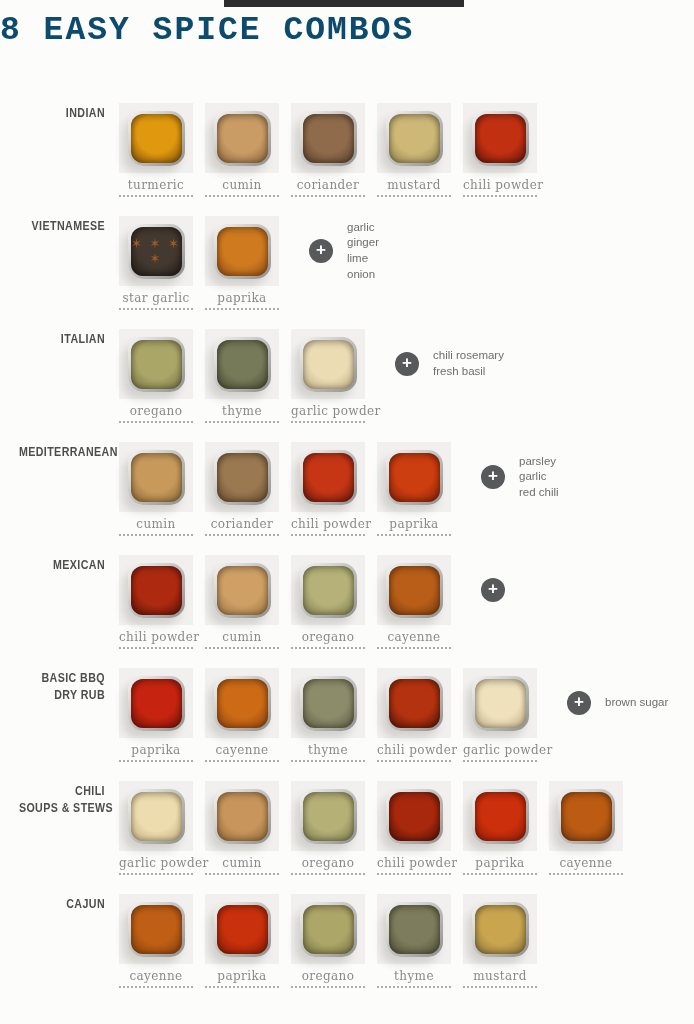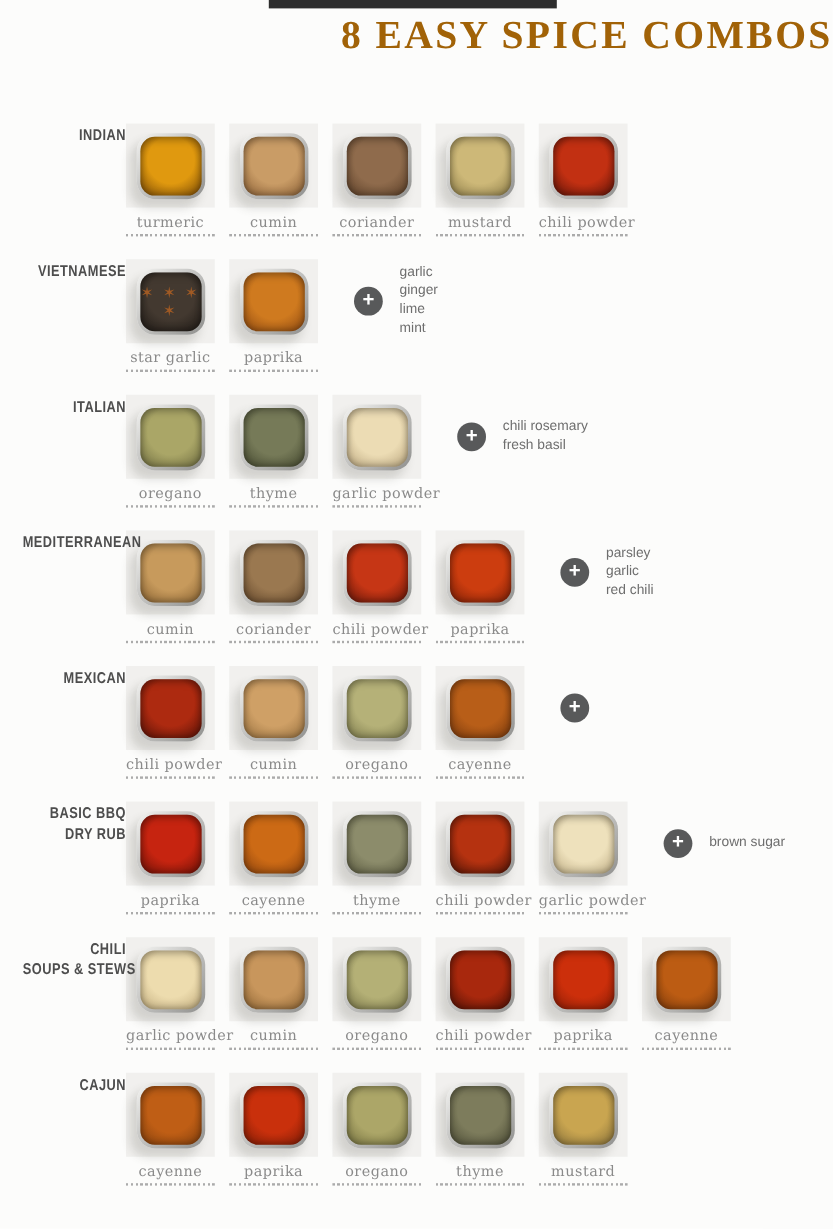--- a/index.html
+++ b/index.html
@@ -12,26 +12,26 @@
     overflow:hidden;
     font-family:"Liberation Sans", sans-serif;
   }
   .topbar {
     position:absolute; top:0; left:224px;
     width:240px; height:7px;
     background:#2d2d2d;
   }
   .title {
     padding-top:12px;
-    text-align:right;
-    font-family:Liberation Serif, serif;
+    text-align:left;
+    font-family:Liberation Mono, monospace;
     font-weight:bold;
     font-size:33px;
     letter-spacing:2px;
-    color:#a16207;
+    color:#0c4a6e;
   }
   .rows { position:absolute; top:103px; left:0; right:0; }
   .row {
     display:flex;
     align-items:flex-start;
     margin-bottom:17px;
     min-height:96px;
   }
   .row-label {
     flex:none;
@@ -43,21 +43,21 @@
     line-height:1.3;
     letter-spacing:0.5px;
     color:#4d4d4d;
     transform:scaleX(0.82);
     transform-origin:right top;
     white-space:nowrap;
   }
   .tiles {
     display:flex;
     gap:12px;
-    margin-left:0;
+    margin-left:14px;
   }
   .tile { width:74px; }
   .photo {
     width:74px; height:70px;
     background:#f1f0ee;
     display:flex; align-items:center; justify-content:center;
   }
   .bowl {
     width:57px; height:55px;
     border-radius:15px;
@@ -207,21 +207,21 @@
     <figcaption class="spice-name">paprika</figcaption>
     <div class="dotted"></div>
   </figure>
 </div>
     <div class="extras">
       <div class="plus">+</div>
       <div class="extras-text">
             <div>garlic</div>
             <div>ginger</div>
             <div>lime</div>
-            <div>mint</div>
+            <div>onion</div>
           </div>
     </div>
   </section>
 
   <section class="row">
     <div class="row-label">
           <div>ITALIAN</div>
         </div>
     <div class="tiles">
   <figure class="tile">

